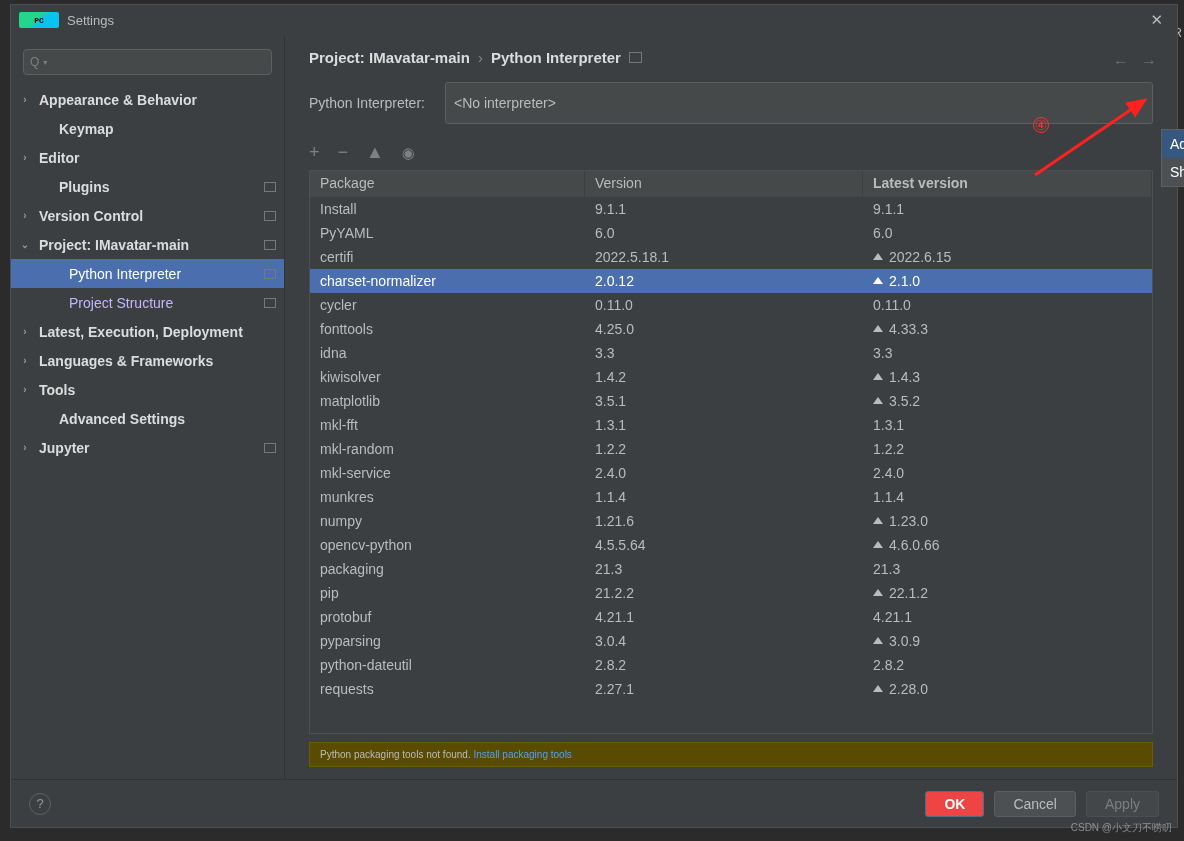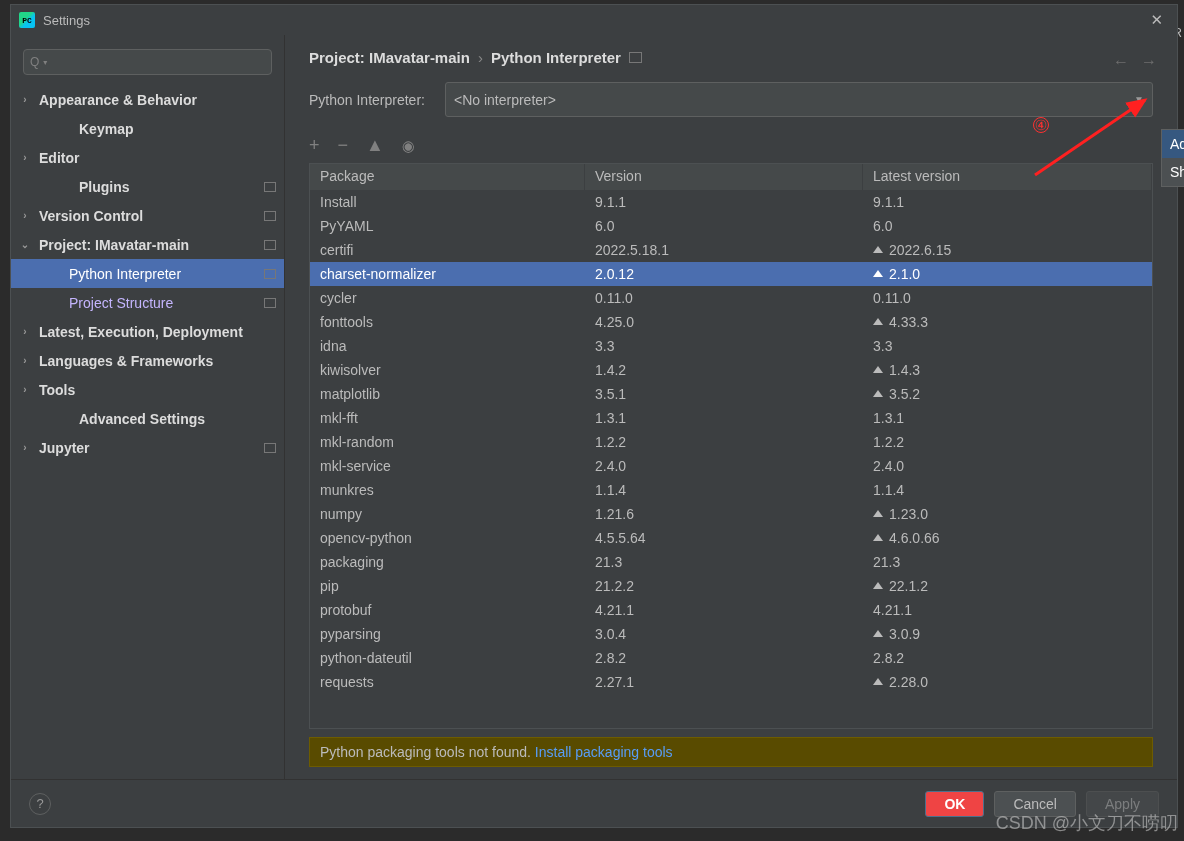--- a/index.html
+++ b/index.html
@@ -1,74 +1,74 @@
 <!DOCTYPE html>
 <html><head>
 <meta charset="utf-8">
 <style>
 * { box-sizing: border-box; margin: 0; padding: 0; font-family: "Segoe UI", Arial, sans-serif; }
 body { width: 1184px; height: 841px; background: #2b2b2b; overflow: hidden; position: relative; }
 .window { position: absolute; left: 10px; top: 4px; width: 1168px; height: 824px; background: #3c3f41; border: 1px solid #4c5052; display: flex; flex-direction: column; }
 .titlebar { height: 30px; background: #3c3f41; display: flex; align-items: center; padding: 0 8px; color: #bbbbbb; font-size: 13px; }
-.titlebar .app-icon { width: 16px; height: 16px; margin-right: 8px; background: linear-gradient(135deg,#21d789 40%,#07c3f2 60%); border-radius: 2px; display: flex; align-items: center; justify-content: center; font-size: 8px; color: #000; font-weight: bold; font-family: Liberation Mono, monospace; }
+.titlebar .app-icon { width: 40px; height: 16px; margin-right: 8px; background: linear-gradient(135deg,#21d789 40%,#07c3f2 60%); border-radius: 2px; display: flex; align-items: center; justify-content: center; font-size: 8px; color: #000; font-weight: bold; font-family: Liberation Mono, monospace; }
 .titlebar .title { flex: 1; }
 .titlebar .close { color: #bbbbbb; font-size: 15px; cursor: pointer; padding: 0 6px; }
 .client { flex: 1; display: flex; flex-direction: column; background: #3c3f41; }
 .main-area { flex: 1; display: flex; }
 .sidebar { width: 274px; background: #3c3f41; border-right: 1px solid #323232; display: flex; flex-direction: column; padding-top: 14px; }
 .search-wrap { padding: 0 12px 10px 12px; }
 .search { height: 26px; border: 1px solid #5e6060; background: #45494a; border-radius: 4px; display: flex; align-items: center; padding: 0 6px; color: #808080; font-size: 12px; }
 .search .mag { margin-right: 4px; font-size: 12px; }
 .tree { flex: 1; overflow: auto; font-size: 14px; }
 .tree-row { display: flex; align-items: center; height: 29px; padding: 0 8px 0 8px; color: #bbbbbb; cursor: pointer; }
 .tree-row.bold { font-weight: 600; color: #dcdcdc; }
 .tree-row.child { padding-left: 58px; font-weight: 400; color: #c4b5fd; }
-.tree-row.childplain { padding-left: 48px; font-weight: 600; color: #dcdcdc; align-items: center; }
+.tree-row.childplain { padding-left: 28px; font-weight: 600; color: #dcdcdc; align-items: center; }
 .tree-row.selected { background: #4b6eaf; color: #ffffff; }
 .tree-row .arrow { width: 12px; display: inline-flex; justify-content: center; font-size: 10px; margin-right: 8px; color: #999; }
 .tree-row .spacer { flex: 1; }
 .tree-row .proj-icon { width: 12px; height: 10px; border: 1px solid #777; margin-left: 4px; }
 .content { flex: 1; display: flex; flex-direction: column; padding: 14px 0 0 0; position: relative; }
 .crumbs { display: flex; align-items: center; padding: 0 24px 14px 24px; color: #dcdcdc; font-size: 15px; font-weight: 600; }
 .crumbs .sep { margin: 0 8px; color: #888; font-weight: 400; }
 .crumbs .tag { margin-left: 8px; width: 13px; height: 11px; border: 1px solid #777; }
 .nav-arrows { position: absolute; right: 20px; top: 16px; display: flex; gap: 12px; color: #6e6e6e; font-size: 16px; }
 .interp-row { display: flex; align-items: center; padding: 2px 24px 14px 24px; gap: 20px; }
 .interp-label { color: #bbbbbb; font-size: 14px; }
-.interp-select { flex: 1; height: 35px; border: 1px solid #5e6060; background: #45494a; border-radius: 3px; display: flex; align-items: center; padding: 0 8px; color: #bbbbbb; font-size: 14px; justify-content: space-between; }
+.interp-select { flex: 1; height: 42px; border: 1px solid #5e6060; background: #45494a; border-radius: 3px; display: flex; align-items: center; padding: 0 8px; color: #bbbbbb; font-size: 14px; justify-content: space-between; }
 .marker4 { position: absolute; right: 128px; top: 82px; color: #ff3030; font-size: 14px; display: flex; align-items: center; justify-content: center; width: 16px; height: 16px; border: 1.4px solid #ff3030; border-radius: 50%; }
 .toolbar { display: flex; align-items: center; gap: 18px; padding: 0 24px; height: 28px; color: #808080; }
 .toolbar span { cursor: pointer; font-size: 18px; line-height: 1; }
 .table-wrap { flex: 1; margin: 4px 24px 8px 24px; border: 1px solid #4c5052; display: flex; flex-direction: column; overflow: hidden; }
 .thead { display: flex; height: 26px; background: #45494a; color: #bbbbbb; font-size: 14px; }
 .thead .th { padding: 4px 10px; border-right: 1px solid #3c3f41; }
 .th.pkg { flex: 0 0 275px; }
 .th.ver { flex: 0 0 278px; }
-.th.lat { flex: 1; }
+.th.lat { flex: 1; font-weight: bold; }
 .tbody { flex: 1; overflow: auto; background: #3c3f41; }
 .tr { display: flex; height: 24px; align-items: center; font-size: 14px; color: #bbbbbb; }
 .tr.sel { background: #4b6eaf; color: #ffffff; }
 .tr .td { padding: 2px 10px; white-space: nowrap; overflow: hidden; }
 .td.pkg { flex: 0 0 275px; }
 .td.ver { flex: 0 0 278px; }
 .td.lat { flex: 1; }
 .upg { display: inline-block; width: 0; height: 0; border-left: 5px solid transparent; border-right: 5px solid transparent; border-bottom: 7px solid #bbbbbb; margin-right: 6px; vertical-align: 2px; }
 .tr.sel .upg { border-bottom-color: #ffffff; }
-.banner { margin: 0 24px 12px 24px; background: #594b00; border: 1px solid #6d5c00; color: #bbbbbb; font-size: 14px; padding: 6px 10px; }
+.banner { margin: 0 24px 12px 24px; background: #594b00; border: 1px solid #6d5c00; color: #bbbbbb; font-size: 10px; padding: 6px 10px; }
 .banner a { color: #589df6; text-decoration: none; cursor: pointer; }
 .footer { height: 48px; border-top: 1px solid #323232; display: flex; align-items: center; justify-content: flex-end; padding: 0 18px; gap: 10px; }
 .footer .help { width: 22px; height: 22px; border: 1px solid #5e6060; border-radius: 50%; color: #999; display: flex; align-items: center; justify-content: center; margin-right: auto; font-size: 13px; }
 .btn { height: 26px; padding: 0 18px; border-radius: 3px; border: 1px solid #5e6060; background: #4c5052; color: #bbbbbb; font-size: 14px; cursor: pointer; display: flex; align-items: center; }
 .btn.primary { background: #ef4444; border-color: #4c708c; color: #ffffff; font-weight: 600; }
 .btn.disabled { opacity: 0.5; }
 .side-menu { position: absolute; right: -44px; top: 94px; width: 60px; background: #4c5052; border: 1px solid #5e6060; display: flex; flex-direction: column; }
 .side-menu .mi { height: 28px; display: flex; align-items: center; padding: 0 8px; color: #ffffff; font-size: 14px; cursor: pointer; white-space: nowrap; }
 .side-menu .mi.add { background: #365880; }
 .arrow-line { position: absolute; pointer-events: none; }
-.watermark { position: absolute; right: 6px; bottom: 6px; color: rgba(200,200,200,0.6); font-size: 18px; }
+.watermark { position: absolute; right: 12px; bottom: 6px; color: rgba(200,200,200,0.6); font-size: 10px; }
 .small-r { position: absolute; right: 2px; top: 26px; color: #bbbbbb; font-size: 12px; }
 </style>
 </head>
 <body>
 
 <span class="small-r">R</span>
 
 <div class="window">
   <div class="titlebar">
     <div class="app-icon">PC</div>

